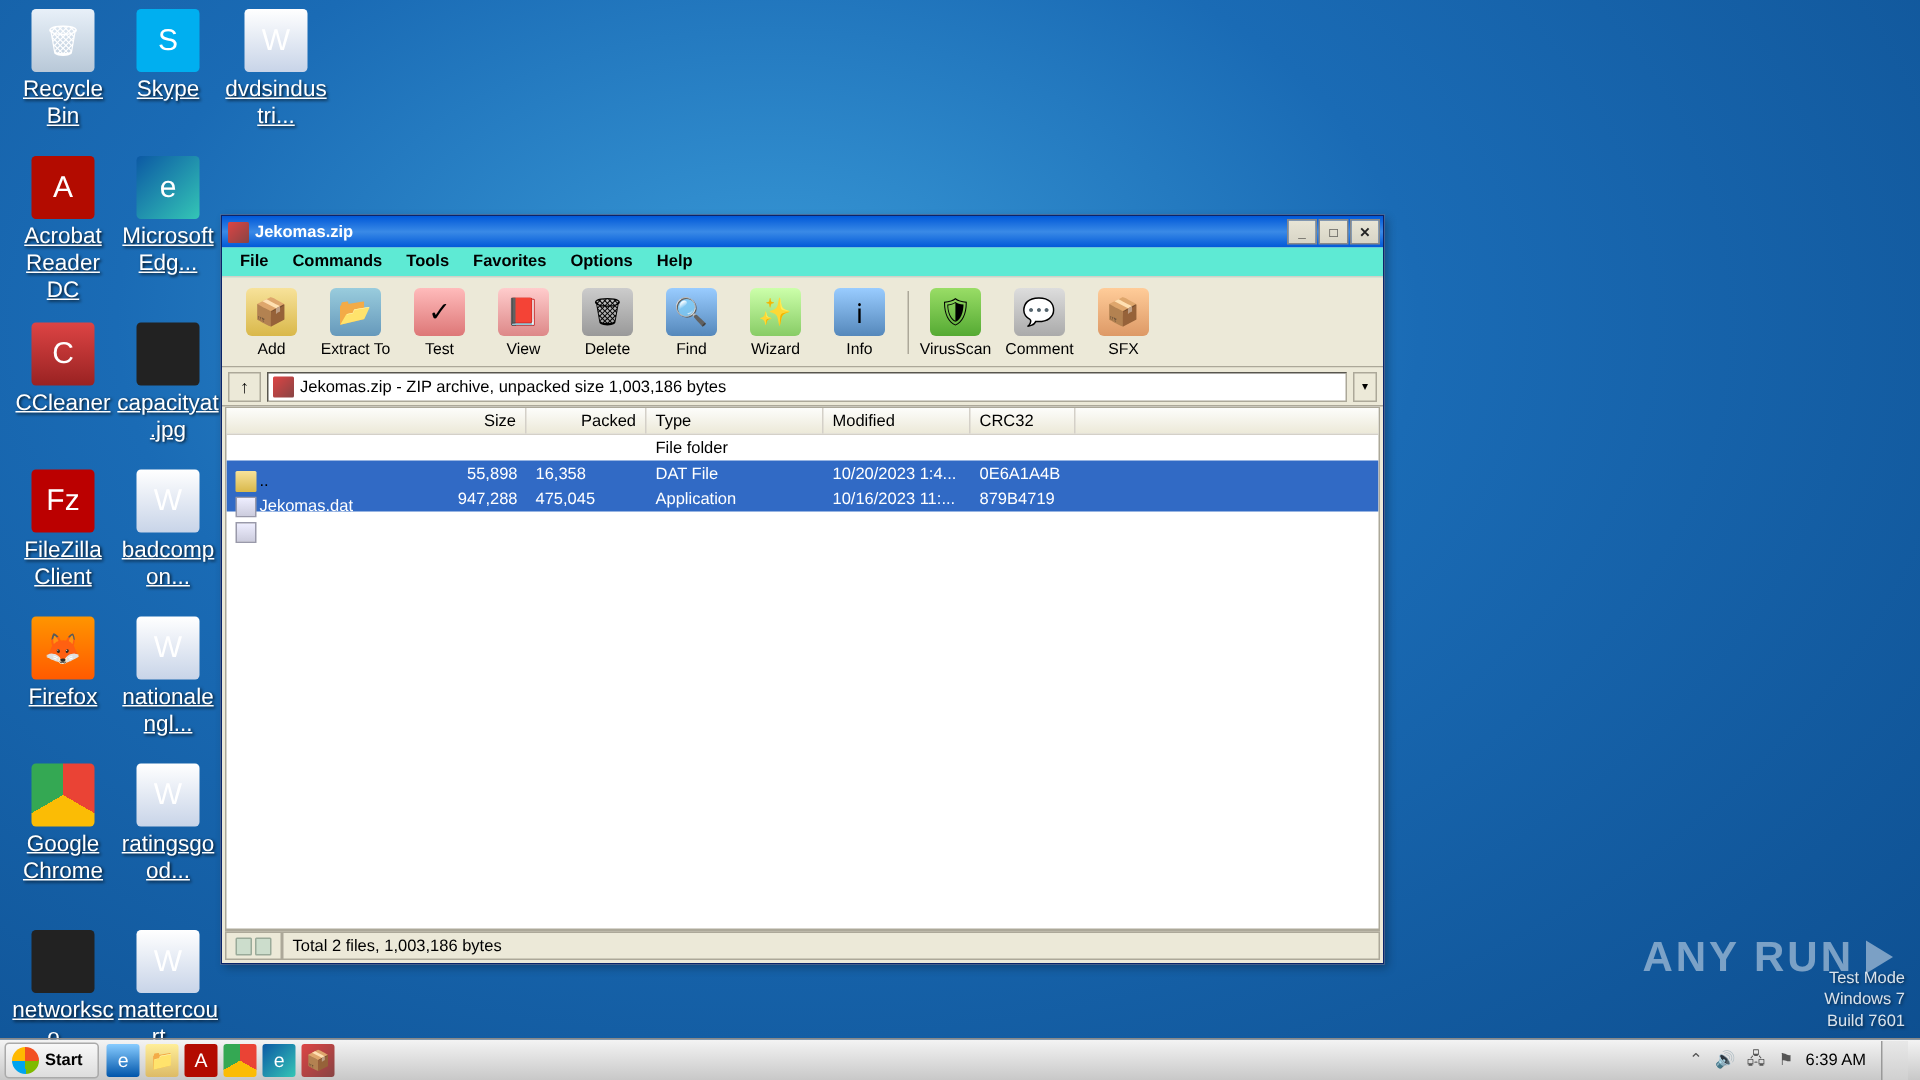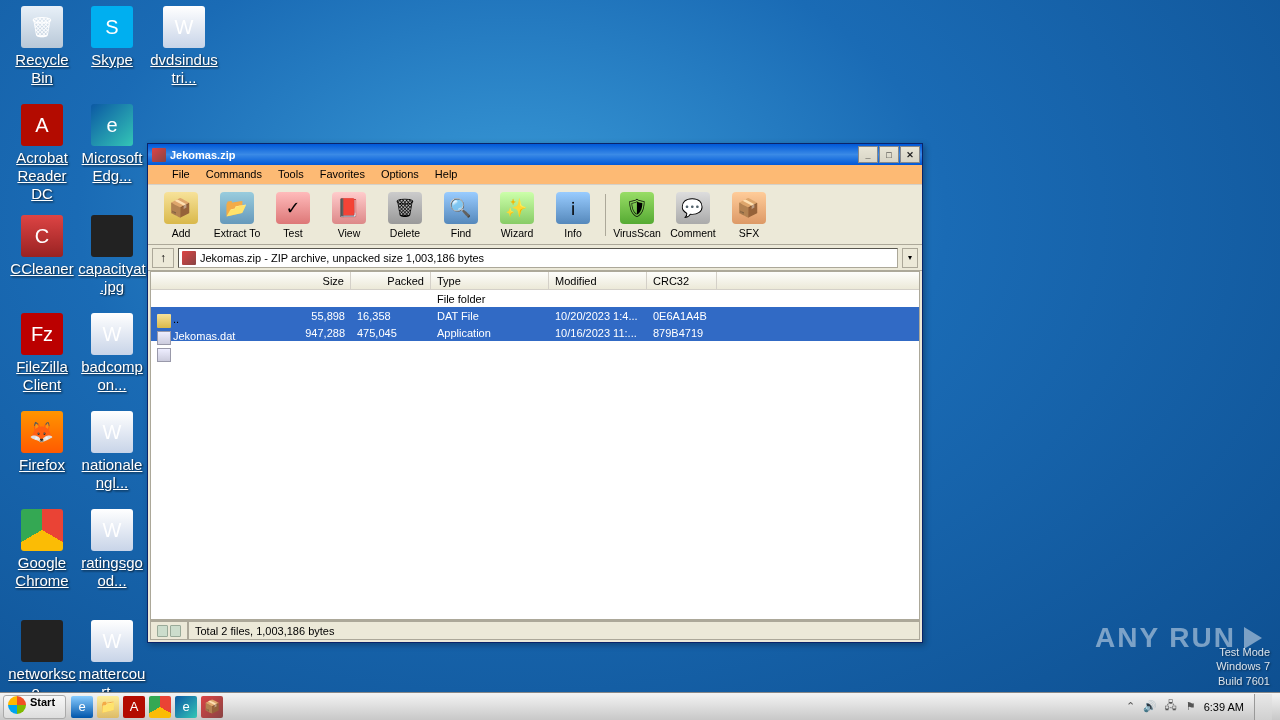--- a/index.html
+++ b/index.html
@@ -11,21 +11,21 @@
 .desktop-icon .ico { width: 42px; height: 42px; margin: 0 auto 3px; border-radius: 3px; display: flex; align-items: center; justify-content: center; font-size: 20px; }
 .desktop-icon .lbl { color: #fff; font-size: 15px; text-shadow: 1px 1px 2px rgba(0,0,0,0.8); line-height: 1.2; word-wrap: break-word; text-decoration: underline; }
 
 
 .winrar { position: absolute; left: 147px; top: 143px; width: 776px; height: 500px; background: #ece9d8; border: 1px solid #0a246a; box-shadow: 2px 2px 6px rgba(0,0,0,0.3); display: flex; flex-direction: column; }
 .titlebar { height: 21px; background: linear-gradient(to bottom, #0058d8 0%, #3a8ae6 50%, #0058d8 100%); color: #fff; display: flex; align-items: center; padding: 0 2px 0 4px; font-size: 11px; font-weight: bold; }
 .titlebar .ticon { width: 14px; height: 14px; background: linear-gradient(135deg,#d44,#844); margin-right: 4px; border-radius: 1px; }
 .titlebar .ttext { flex: 1; }
 .titlebar .wbtn { width: 20px; height: 17px; margin-left: 1px; background: linear-gradient(#e8e5d6,#d8d5c6); border: 1px solid #888; font-size: 9px; display: flex; align-items: center; justify-content: center; cursor: pointer; color: #222; }
 
-.menubar { height: 20px; background: #fdba74; display: flex; padding: 0 16px; border-bottom: 1px solid #d4d0c8; font-size: 11px; }
+.menubar { height: 20px; background: #5eead4; display: flex; padding: 0 4px; border-bottom: 1px solid #d4d0c8; font-size: 11px; font-weight: bold; }
 .menubar .mitem { padding: 3px 8px; cursor: pointer; }
 
 .toolbar { height: 60px; background: #ece9d8; display: flex; padding: 3px 6px; border-bottom: 1px solid #aca899; gap: 2px; }
 .tbtn { width: 54px; height: 54px; display: flex; flex-direction: column; align-items: center; justify-content: flex-end; cursor: pointer; font-size: 10.5px; padding-bottom: 2px; border: 1px solid transparent; }
 .tbtn .ticn { width: 34px; height: 32px; margin-bottom: 3px; border-radius: 4px; display: flex; align-items: center; justify-content: center; font-size: 18px; }
 .tbar-sep { width: 6px; display:flex; align-items:center; justify-content:center; }
 .tbar-sep::before { content:""; width:1px; height:42px; background:#aca899; }
 
 .pathbar { height: 26px; background: #ece9d8; display: flex; align-items: center; padding: 2px 4px; border-bottom: 1px solid #aca899; gap: 4px; }
 .pathbar .uparrow { width: 22px; height: 20px; background: #ece9d8; border: 1px solid #aca899; display: flex; align-items: center; justify-content: center; font-size: 12px; cursor: pointer; }
@@ -47,21 +47,21 @@
 
 .statusbar { height: 20px; background: #ece9d8; border-top: 1px solid #aca899; display: flex; font-size: 11px; margin: 0 2px 2px; }
 .statusbar .sseg { padding: 2px 6px; border: 1px solid #aca899; display: flex; align-items: center; }
 .sseg.icons { width: 38px; gap: 2px; }
 .sseg.left { flex: 1; }
 .sseg.right { flex: 1; }
 .sicon { width: 12px; height: 12px; background: #cdc; border: 1px solid #9a9; border-radius: 1px; }
 
 
 .taskbar { position: absolute; bottom: 0; left: 0; width: 100%; height: 28px; background: linear-gradient(to bottom, #f4f4f4 0%, #dedede 50%, #c8c8c8 100%); border-top: 1px solid #888; display: flex; align-items: center; font-size: 11px; }
-.startbtn { height: 24px; padding: 0 10px 0 4px; margin: 0 3px; background: linear-gradient(#f8f8f8,#ddd); border: 1px solid #aaa; border-radius: 3px; display: flex; align-items: flex-start; cursor: pointer; font-weight: bold; gap: 4px; }
+.startbtn { height: 24px; padding: 0 10px 0 4px; margin: 0 3px; background: linear-gradient(#f8f8f8,#ddd); border: 1px solid #aaa; border-radius: 3px; display: flex; align-items: center; cursor: pointer; font-weight: bold; gap: 4px; }
 .startorb { width: 18px; height: 18px; border-radius: 50%; background: conic-gradient(#f25022 0 90deg,#7fba00 90deg 180deg,#00a4ef 180deg 270deg,#ffb900 270deg); }
 .taskitem { width: 22px; height: 22px; margin: 0 2px; border-radius: 2px; cursor: pointer; display:flex; align-items:center; justify-content:center; font-size:13px; }
 .tray { margin-left: auto; display: flex; align-items: center; gap: 6px; padding: 0 8px; }
 .tray .ticon2 { width: 14px; height: 14px; font-size: 11px; cursor: pointer; display:flex; align-items:center; justify-content:center; color:#555; }
 .tray .clock { font-size: 11px; }
 .tray .showdesk { width: 18px; height: 26px; border-left: 1px solid #999; margin-left: 4px; background: linear-gradient(#e8e8e8,#d0d0d0); cursor: pointer; }
 
 
 .watermark { position: absolute; right: 10px; bottom: 32px; color: rgba(255,255,255,0.85); font-size: 11px; text-align: right; line-height: 1.3; text-shadow: 1px 1px 2px rgba(0,0,0,0.5); }
 .anyrun { position: absolute; right: 18px; bottom: 66px; color: rgba(255,255,255,0.45); font-size: 28px; font-weight: bold; letter-spacing: 2px; display: flex; align-items: center; gap: 8px; }

